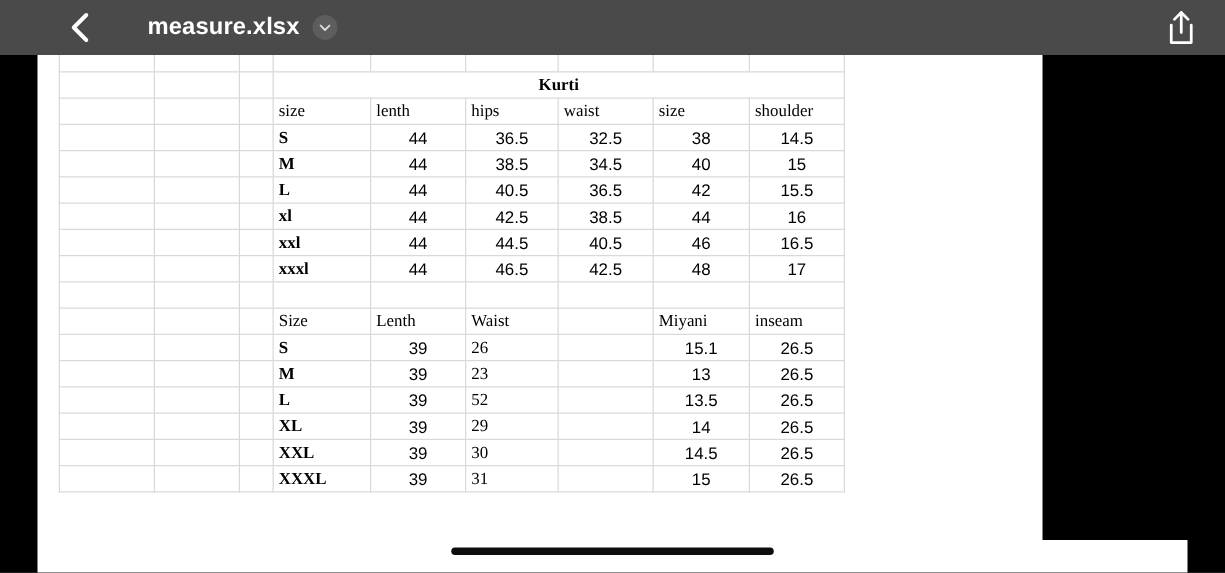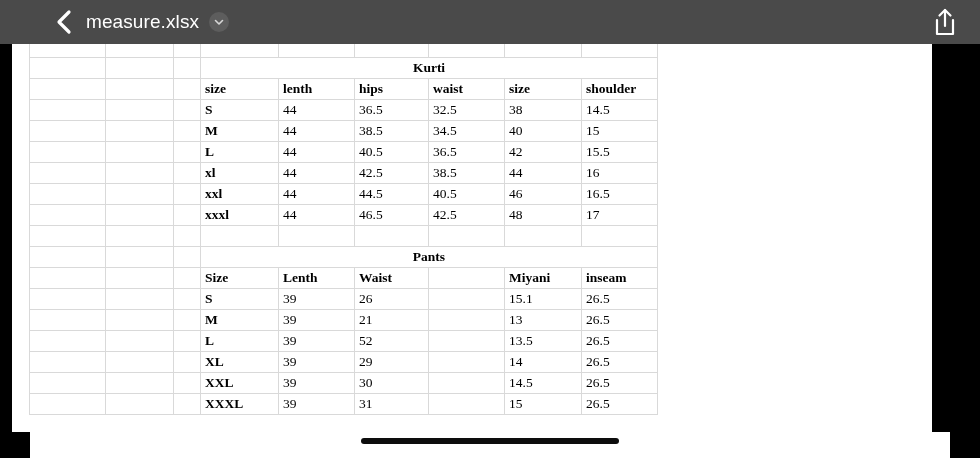--- a/index.html
+++ b/index.html
@@ -37,23 +37,24 @@
     height: 26px;
     position: relative;
     margin-right: 14px;
     cursor: pointer;
     flex: 0 0 auto;
   }
   .back-chevron svg { display: block; }
   .file-title {
     color: #ffffff;
     font-size: 19px;
-    font-weight: normal;
+    font-weight: bold;
     letter-spacing: 0.1px;
     white-space: nowrap;
+    margin-left: 32px;
   }
   .title-caret {
     margin-left: 10px;
     width: 20px;
     height: 20px;
     border-radius: 50%;
     background: #5d5d5d;
     display: inline-flex;
     align-items: center;
     justify-content: center;
@@ -67,23 +68,23 @@
     display: flex;
     align-items: center;
     justify-content: center;
     cursor: pointer;
   }
   .share-icon svg { display: block; }
 
   
   .sheet-wrap {
     position: absolute;
-    left: 12px;
+    left: 30px;
     top: 44px;
-    width: 920px;
+    width: 804px;
     height: 388px;
     background: #ffffff;
     overflow: hidden;
   }
   table.grid {
     border-collapse: collapse;
     table-layout: fixed;
     margin: 0;
     position: absolute;
     left: 17px;
@@ -108,31 +109,31 @@
   col.c4 { width: 76px; }
   col.c5 { width: 74px; }
   col.c6 { width: 76px; }
   col.c7 { width: 77px; }
   col.c8 { width: 76px; }
 
   td.bordered {
     border: 1px solid #1a1a1a;
   }
   td.num {
-    text-align: left;
-    font-family: Liberation Serif, serif;
+    text-align: center;
+    font-family: Liberation Sans, sans-serif;
     font-size: 15px;
   }
   td.lbl {
     font-weight: bold;
     font-family: "Liberation Serif", serif;
     font-size: 15px;
   }
   td.hdr-serif {
-    font-weight: bold;
+    font-weight: normal;
     font-family: "Liberation Serif", serif;
     font-size: 15px;
   }
   td.title-serif {
     font-weight: bold;
     font-family: "Liberation Serif", serif;
     font-size: 15.5px;
     text-align: center;
   }
   td.waist-hand {
@@ -306,26 +307,20 @@
           <td class="bordered"></td>
           <td class="bordered"></td>
           <td class="bordered"></td>
           <td class="bordered"></td>
           <td class="bordered"></td>
           <td class="bordered"></td>
           <td class="bordered"></td>
           <td class="bordered"></td>
         </tr>
 
-        <tr>
-          <td></td>
-          <td class="bordered"></td>
-          <td class="bordered"></td>
-          <td class="bordered title-serif" colspan="6">Pants</td>
-        </tr>
 
         <tr>
           <td></td>
           <td class="bordered"></td>
           <td class="bordered"></td>
           <td class="bordered hdr-serif">Size</td>
           <td class="bordered hdr-serif">Lenth</td>
           <td class="bordered hdr-serif">Waist</td>
           <td class="bordered hdr-serif"></td>
           <td class="bordered hdr-serif">Miyani</td>
@@ -342,21 +337,21 @@
           <td class="bordered num"></td>
           <td class="bordered num">15.1</td>
           <td class="bordered num">26.5</td>
         </tr>
         <tr>
           <td></td>
           <td class="bordered"></td>
           <td class="bordered"></td>
           <td class="bordered lbl">M</td>
           <td class="bordered num">39</td>
-          <td class="bordered waist-hand">21</td>
+          <td class="bordered waist-hand">23</td>
           <td class="bordered num"></td>
           <td class="bordered num">13</td>
           <td class="bordered num">26.5</td>
         </tr>
         <tr>
           <td></td>
           <td class="bordered"></td>
           <td class="bordered"></td>
           <td class="bordered lbl">L</td>
           <td class="bordered num">39</td>

